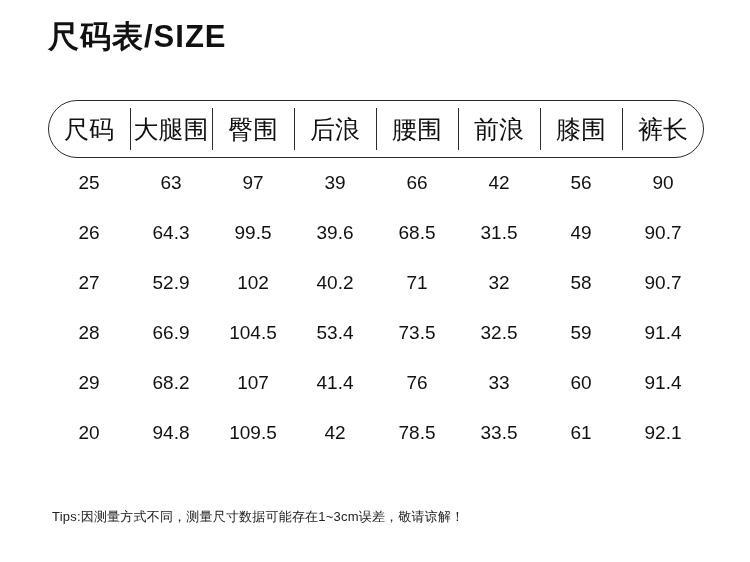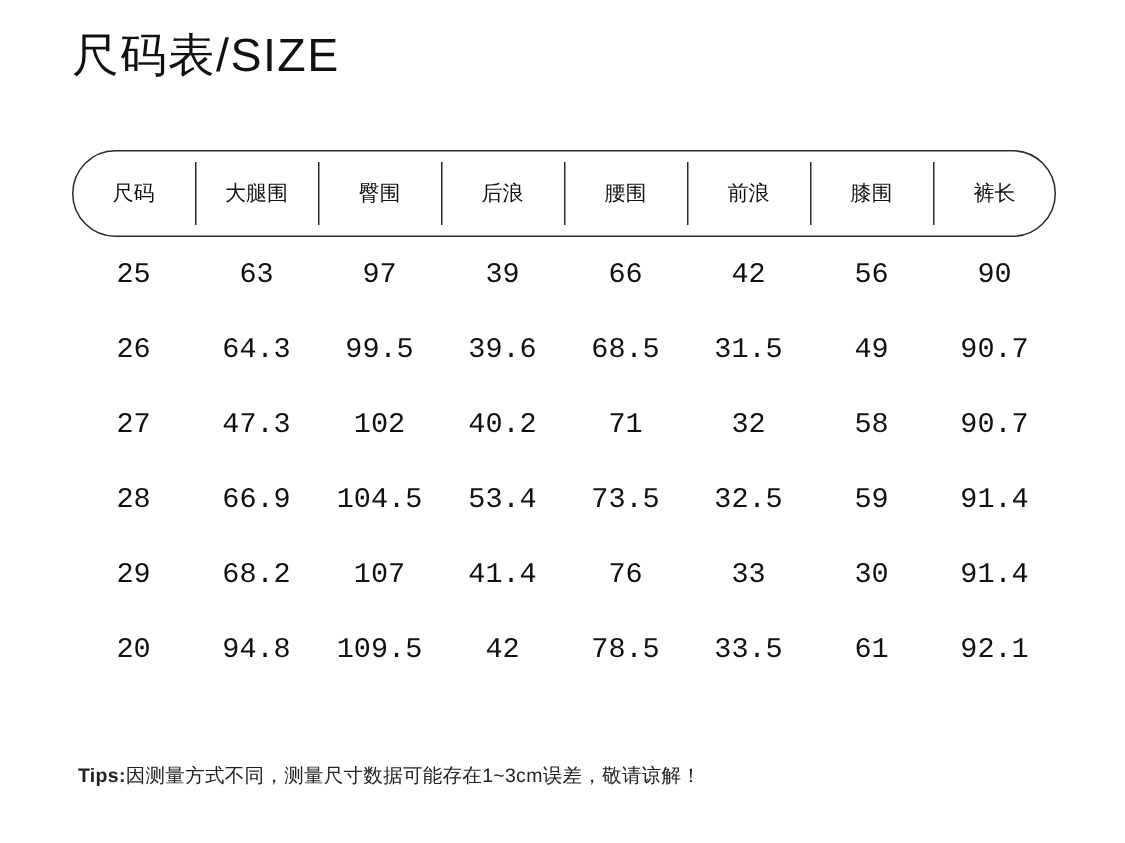--- a/index.html
+++ b/index.html
@@ -19,21 +19,21 @@
     position: relative;
     width: 750px;
     height: 562px;
     box-sizing: border-box;
   }
   .title {
     position: absolute;
     left: 48px;
     top: 16px;
     font-size: 31px;
-    font-weight: 400;
+    font-weight: 700;
     letter-spacing: 1px;
     color: #111;
     font-family: "Liberation Sans", sans-serif;
   }
   .table-wrap {
     position: absolute;
     left: 48px;
     top: 100px;
     width: 656px;
   }
@@ -43,30 +43,30 @@
     table-layout: fixed;
   }
   table.size-table th,
   table.size-table td {
     text-align: center;
     font-weight: 400;
     color: #111;
     padding: 0;
   }
   thead th {
-    font-size: 14px;
+    font-size: 25px;
     height: 58px;
     vertical-align: middle;
     font-family: "Liberation Sans", sans-serif;
   }
   tbody td {
     font-size: 19px;
     height: 50px;
     vertical-align: middle;
-    font-family: Liberation Mono, monospace;
+    font-family: Liberation Sans, sans-serif;
   }
   .head-row-box {
     position: absolute;
     left: 0;
     top: 0;
     width: 656px;
     height: 58px;
     border: 1.6px solid #2b2b2b;
     border-radius: 29px;
     box-sizing: border-box;
@@ -83,21 +83,21 @@
   .tips {
     position: absolute;
     left: 52px;
     top: 508px;
     font-size: 13px;
     color: #222;
     font-family: "Liberation Sans", sans-serif;
     letter-spacing: 0.2px;
   }
   .tips .tips-label {
-    font-weight: 700;
+    font-weight: 400;
   }
 </style>
 </head>
 <body>
 
 <div class="page">
 
   <div class="title">尺码表/SIZE</div>
 
   <div class="table-wrap">
@@ -139,21 +139,21 @@
           <td>64.3</td>
           <td>99.5</td>
           <td>39.6</td>
           <td>68.5</td>
           <td>31.5</td>
           <td>49</td>
           <td>90.7</td>
         </tr>
         <tr>
           <td>27</td>
-          <td>47.3</td>
+          <td>52.9</td>
           <td>102</td>
           <td>40.2</td>
           <td>71</td>
           <td>32</td>
           <td>58</td>
           <td>90.7</td>
         </tr>
         <tr>
           <td>28</td>
           <td>66.9</td>
@@ -164,21 +164,21 @@
           <td>59</td>
           <td>91.4</td>
         </tr>
         <tr>
           <td>29</td>
           <td>68.2</td>
           <td>107</td>
           <td>41.4</td>
           <td>76</td>
           <td>33</td>
-          <td>30</td>
+          <td>60</td>
           <td>91.4</td>
         </tr>
         <tr>
           <td>20</td>
           <td>94.8</td>
           <td>109.5</td>
           <td>42</td>
           <td>78.5</td>
           <td>33.5</td>
           <td>61</td>

